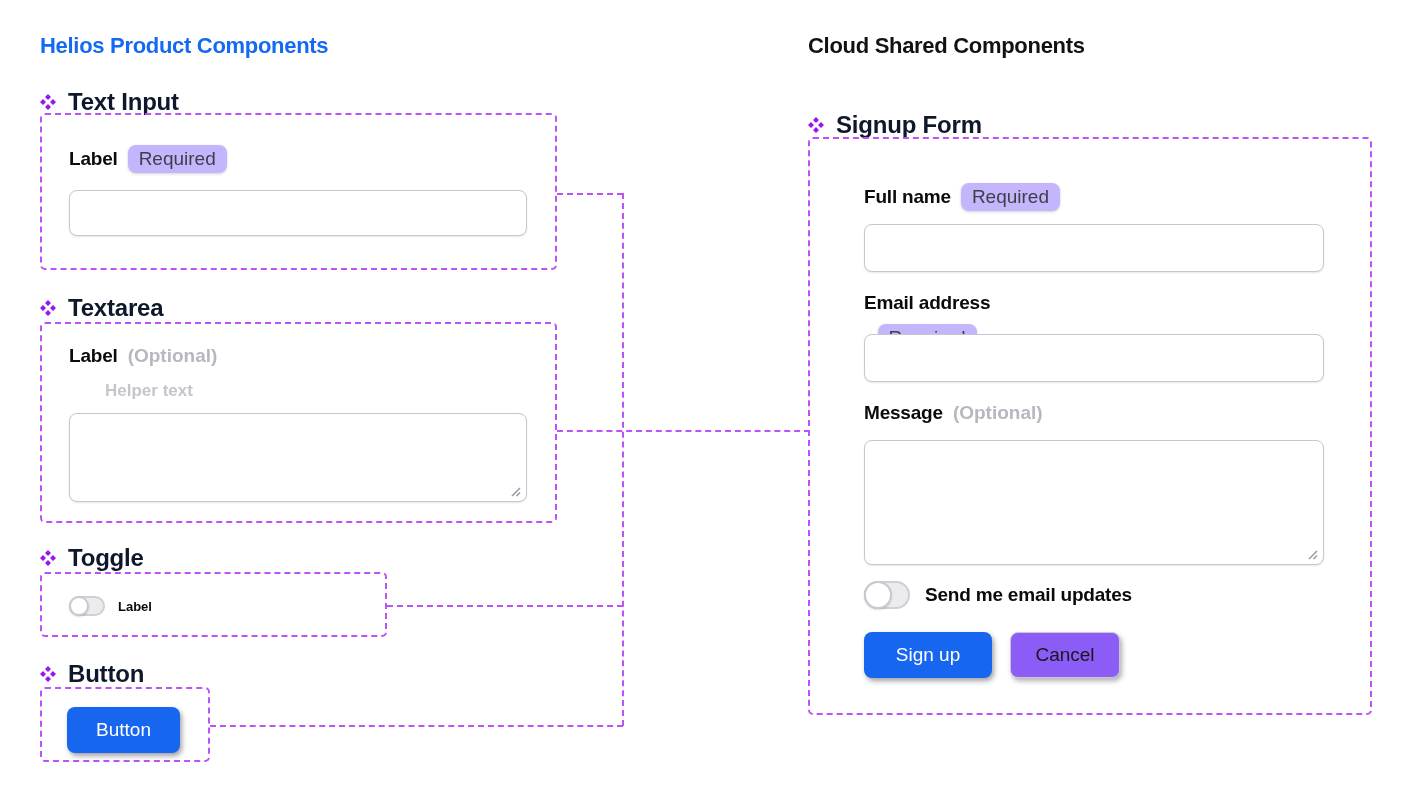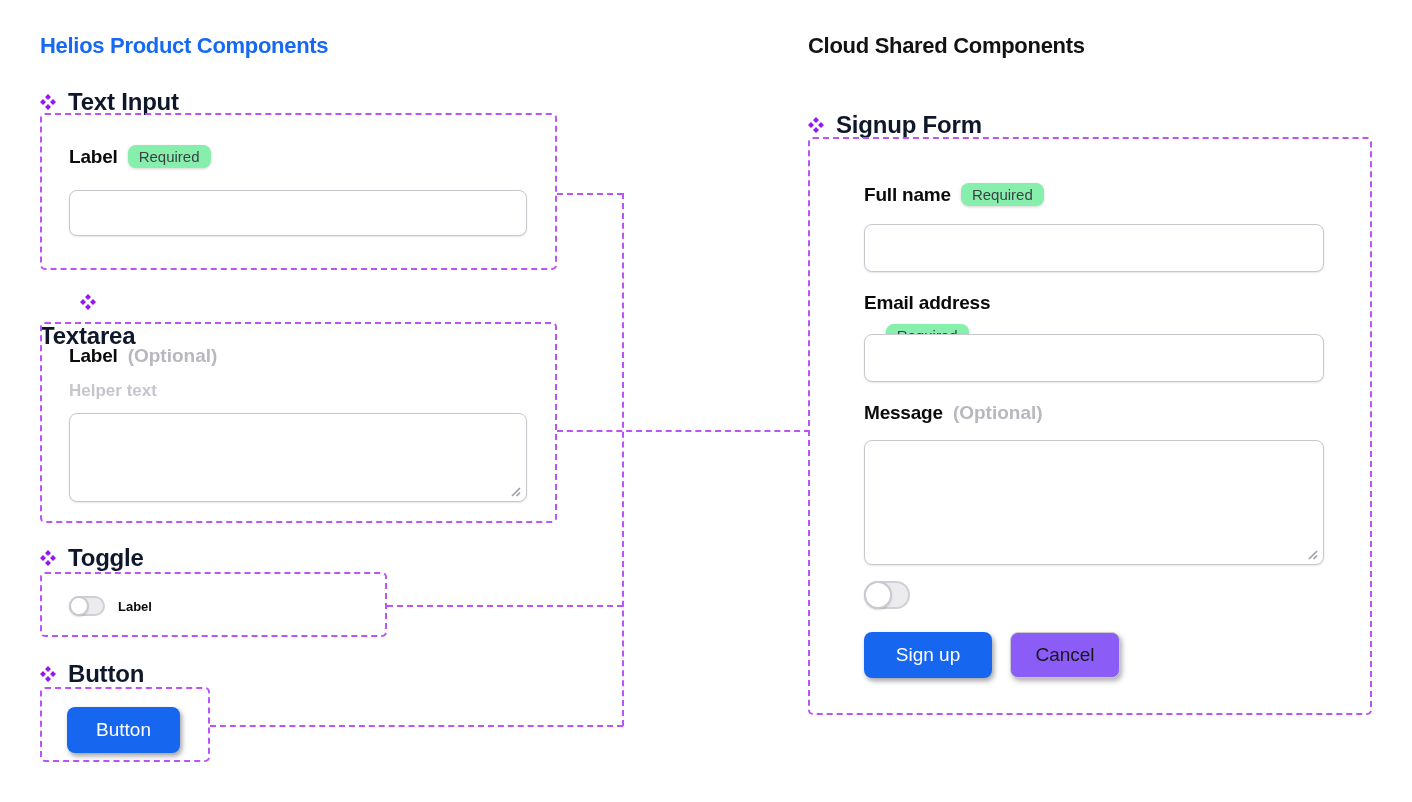--- a/index.html
+++ b/index.html
@@ -19,23 +19,23 @@
 
   
   .dash-box { position:absolute; border:2px dashed #BB53F8; border-radius:5px; }
   .conn-h { position:absolute; border-top:2px dashed #BB53F8; height:0; }
   .conn-v { position:absolute; border-left:2px dashed #BB53F8; width:0; }
 
   
   .field-label-row { position:absolute; display:flex; align-items:center; gap:10px; }
   .field-label { font-size:19px; font-weight:700; color:#0B0B0E; letter-spacing:-0.2px; }
   .optional { font-size:19px; font-weight:600; color:#B9B6C0; }
-  .helper-text { position:absolute; font-size:17px; color:#C7C5CC; font-weight:600; }
-
-  .badge { background:#86efac; color:#3F3F46; font-size:15px; font-weight:400;
+  .helper-text { position:absolute; font-size:17px; color:#C7C5CC; font-weight:600;margin-left:36px; }
+
+  .badge { background:#c4b5fd; color:#3F3F46; font-size:19px; font-weight:400;
     padding:3px 11px; border-radius:8px; box-shadow:0 1px 3px rgba(0,0,0,0.18); }
 
   .text-input { position:absolute; background:#fff; border:1px solid #C7C7CE;
     border-radius:8px; box-shadow:0 1px 2px rgba(0,0,0,0.10);
     font-size:18px; padding:0 12px; color:#111; outline:none; }
 
   .ta-wrap { position:absolute; background:#fff; border:1px solid #C7C7CE;
     border-radius:8px; box-shadow:0 1px 2px rgba(0,0,0,0.10); }
   .ta-wrap textarea { position:absolute; inset:0; width:100%; height:100%;
     border:none; resize:none; outline:none; background:transparent;
@@ -89,21 +89,21 @@
     <span>Text Input</span>
   </div>
   <div class="dash-box" style="left:40px; top:113px; width:517px; height:157px;">
     <div class="field-label-row" style="left:27px; top:30px;">
       <span class="field-label">Label</span>
       <span class="badge">Required</span>
     </div>
     <input class="text-input" style="left: 27px; top: 75px; width: 458px; height: 46px;">
   </div>
 
-  <div class="section-heading" style="left:40px; top:294px;flex-direction:column;">
+  <div class="section-heading" style="left:40px; top:294px;">
     <span class="comp-icon">
       <svg viewBox="0 0 16 16">
           <path d="M8 0 L11 3 L8 6 L5 3 Z M13 5 L16 8 L13 11 L10 8 Z M8 10 L11 13 L8 16 L5 13 Z M3 5 L6 8 L3 11 L0 8 Z"></path>
         </svg>
     </span>
     <span>Textarea</span>
   </div>
   <div class="dash-box" style="left:40px; top:322px; width:517px; height:201px;">
     <div class="field-label-row" style="left:27px; top:21px;">
       <span class="field-label">Label</span>
@@ -186,19 +186,20 @@
             <line x1="3" y1="11" x2="11" y2="3"></line>
             <line x1="7.5" y1="11" x2="11" y2="7.5"></line>
           </svg>
       </span>
     </div>
 
     <div style="position:absolute; left:54px; top:442px; display:flex; align-items:center; gap:15px;">
       <span class="toggle toggle-lg">
           <span class="knob"></span>
         </span>
+      <span class="toggle-label-lg">Send me email updates</span>
     </div>
 
     <button class="btn btn-primary" style="left:54px; top:493px; width:128px; height:46px;">Sign up</button>
     <button class="btn btn-secondary" style="left:200px; top:493px; width:110px; height:46px;">Cancel</button>
   </div>
 
 </div>
 
 </body></html>

